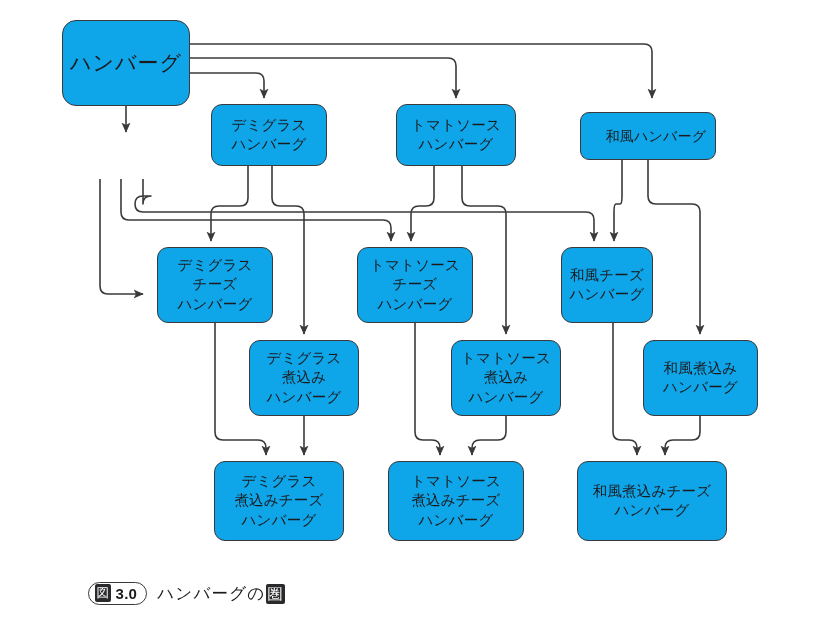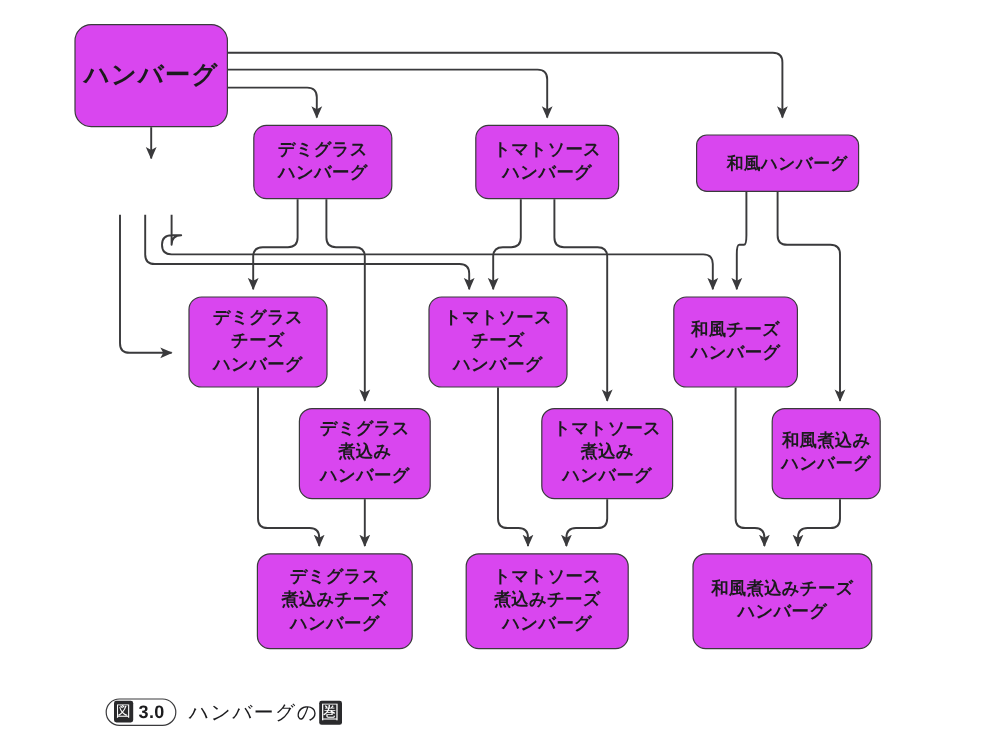--- a/index.html
+++ b/index.html
@@ -25,33 +25,32 @@
     top: 0;
     width: 827px;
     height: 620px;
     display: block;
   }
   .node-box {
     position: absolute;
     box-sizing: border-box;
     border: 1.6px solid #3a3a3c;
     border-radius: 11px;
-    background: #d946ef;
+    background: #0ea5e9;
     display: flex;
     align-items: center;
     justify-content: center;
     text-align: center;
     color: #1b1b1d;
     font-size: 14.5px;
     line-height: 1.32;
     letter-spacing: 0.2px;
     white-space: pre-line;
     padding: 2px 4px;
     z-index: 3;
-    font-weight: bold;
   }
   .node-box.root-node {
     border-radius: 14px;
     font-size: 21px;
     letter-spacing: 1px;
   }
   .node-box.wide-small {
     font-size: 14px;
     border-radius: 9px;
   }
@@ -170,32 +169,32 @@
   <div class="node-box wide-small" style="left:580px; top:112px; width:136px; height:48px;padding-left:20px;">和風ハンバーグ</div>
 
   <div class="node-box" style="left:157px; top:247px; width:116px; height:76px;">デミグラス
 チーズ
 ハンバーグ</div>
 
   <div class="node-box" style="left:357px; top:247px; width:116px; height:76px;">トマトソース
 チーズ
 ハンバーグ</div>
 
-  <div class="node-box" style="left:561px; top:247px; width:104px; height:76px;">和風チーズ
+  <div class="node-box" style="left:561px; top:247px; width:92px; height:76px;">和風チーズ
 ハンバーグ</div>
 
   <div class="node-box" style="left:249px; top:340px; width:110px; height:76px;">デミグラス
 煮込み
 ハンバーグ</div>
 
   <div class="node-box" style="left:451px; top:340px; width:110px; height:76px;">トマトソース
 煮込み
 ハンバーグ</div>
 
-  <div class="node-box" style="left:643px; top:340px; width:91px; height:76px;">和風煮込み
+  <div class="node-box" style="left:643px; top:340px; width:115px; height:76px;">和風煮込み
 ハンバーグ</div>
 
   <div class="node-box" style="left:214px; top:461px; width:130px; height:80px;">デミグラス
 煮込みチーズ
 ハンバーグ</div>
 
   <div class="node-box" style="left:388px; top:461px; width:136px; height:80px;">トマトソース
 煮込みチーズ
 ハンバーグ</div>
 

